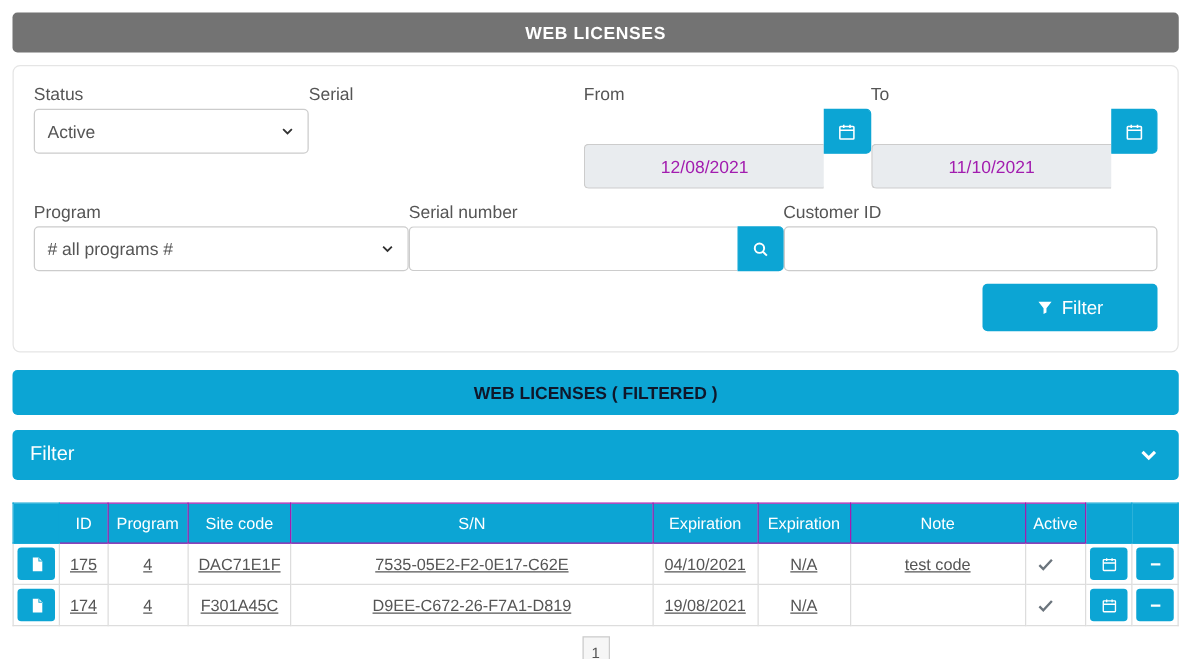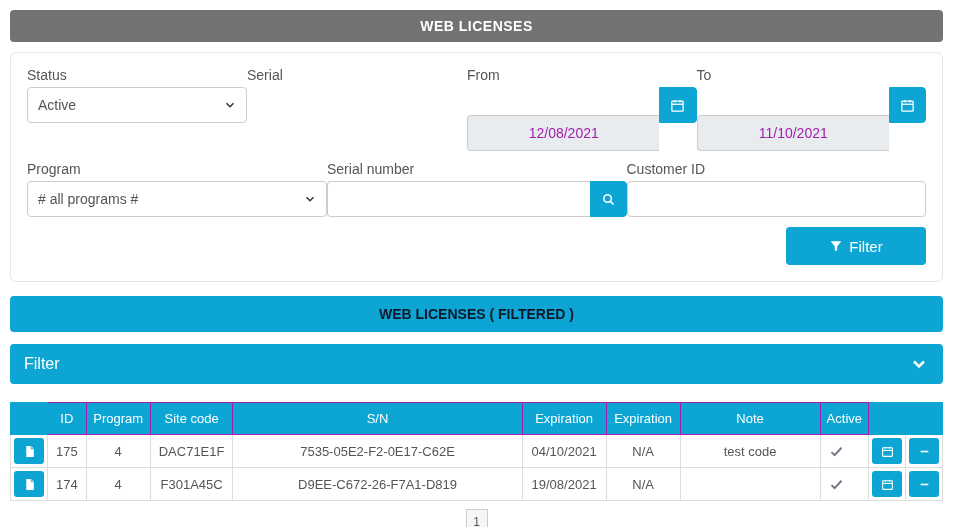--- a/index.html
+++ b/index.html
@@ -153,20 +153,21 @@
     border: 1px solid #a21caf;
   }
   table.data th:first-child,
   table.data th:last-child,
   table.data th:nth-last-child(2) { border-color: #0ca5d4; }
   table.data td {
     border: 1px solid #ddd;
     padding: 6px 8px;
     text-align: center;
     color: #555;
+    text-decoration: underline;
   }
   table.data td.icon-cell { padding: 3px; width: 34px; }
   .icon-btn {
     width: 30px;
     height: 26px;
     background: #0ca5d4;
     border: none;
     border-radius: 3px;
     color: #fff;
     display: inline-flex;

